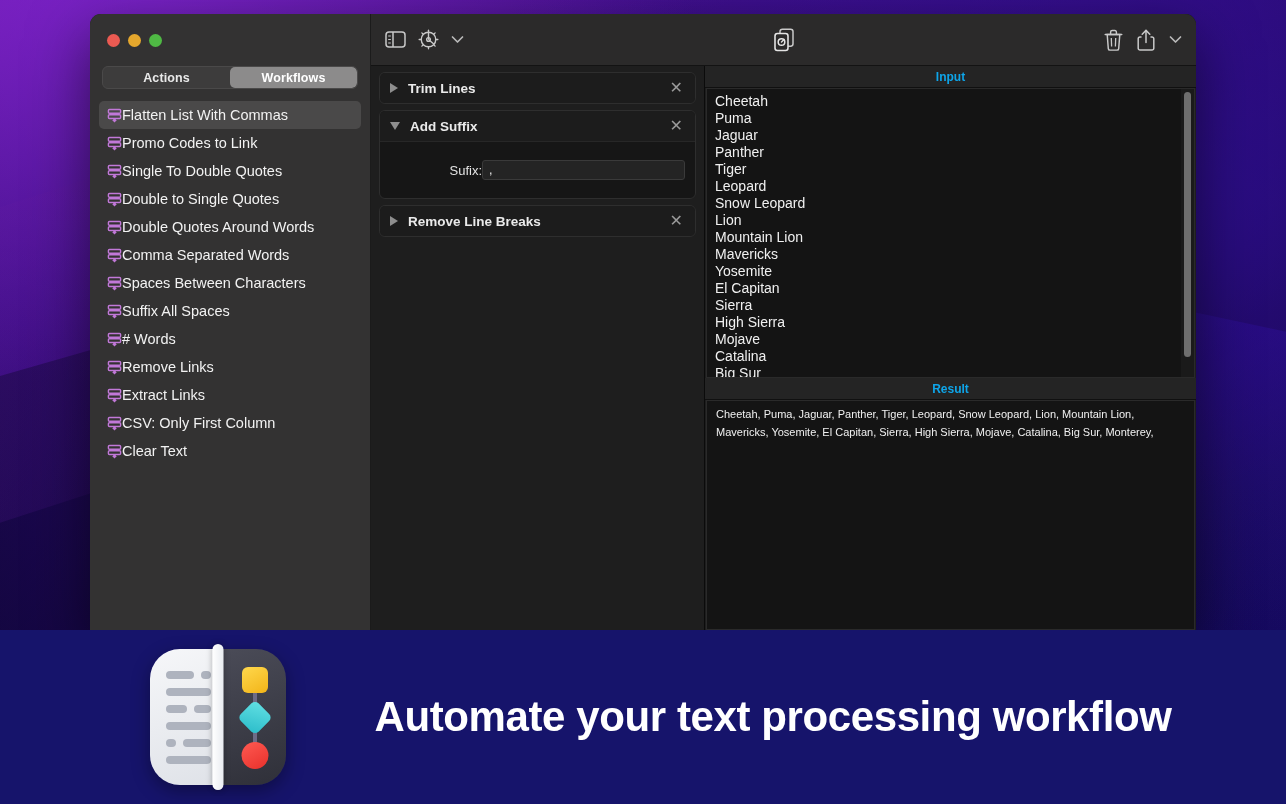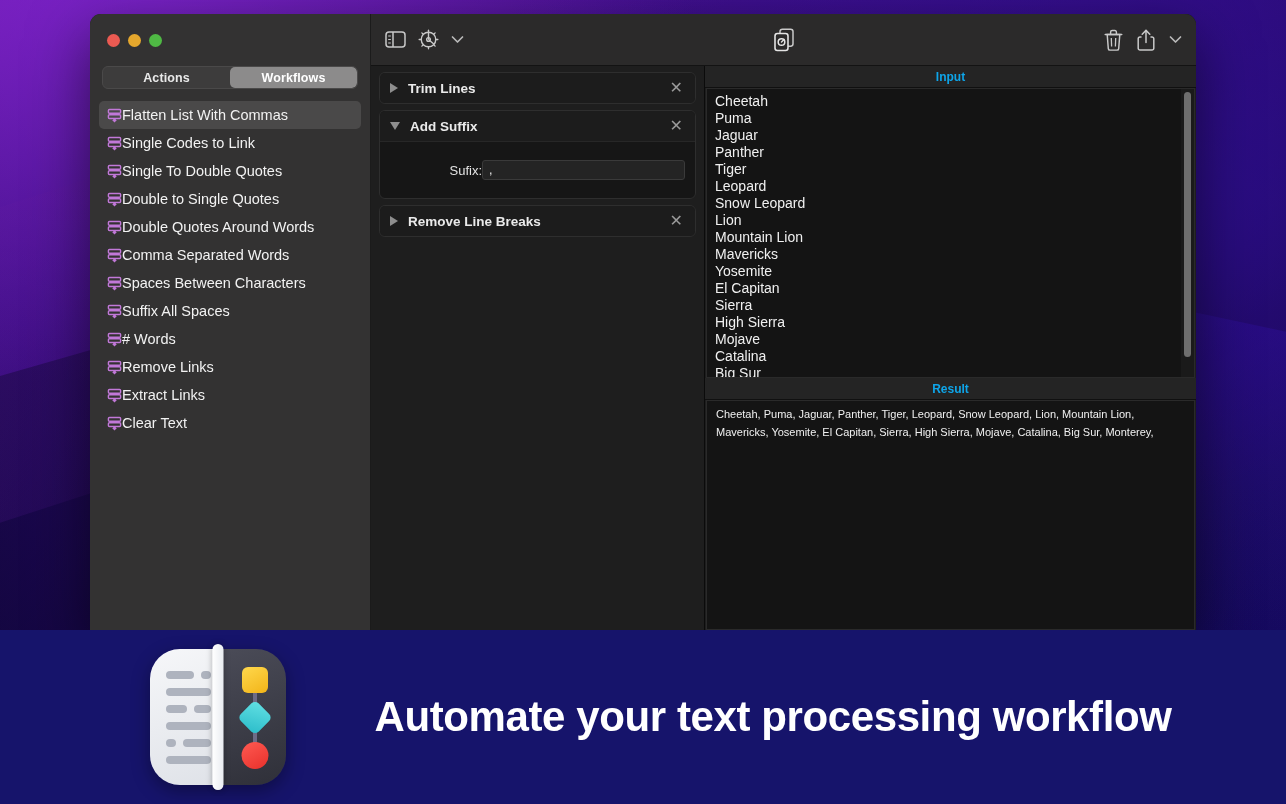--- a/index.html
+++ b/index.html
@@ -224,21 +224,21 @@
 </svg>
           <span class="wf-label">Flatten List With Commas</span>
         </div>
         <div class="wf-item">
 <svg class="wf-icon" viewBox="0 0 16 16">
   <rect x="1.5" y="1.6" width="13" height="4" rx="1.1" fill="none" stroke="#c178d8" stroke-width="1.5"></rect>
   <rect x="1.5" y="7.2" width="13" height="4" rx="1.1" fill="none" stroke="#c178d8" stroke-width="1.5"></rect>
   <rect x="6.6" y="11.2" width="2.8" height="1.7" fill="#c178d8"></rect>
   <polygon points="5.4,12.9 10.6,12.9 8,15.4" fill="#c178d8"></polygon>
 </svg>
-          <span class="wf-label">Single Codes to Link</span>
+          <span class="wf-label">Promo Codes to Link</span>
         </div>
         <div class="wf-item">
 <svg class="wf-icon" viewBox="0 0 16 16">
   <rect x="1.5" y="1.6" width="13" height="4" rx="1.1" fill="none" stroke="#c178d8" stroke-width="1.5"></rect>
   <rect x="1.5" y="7.2" width="13" height="4" rx="1.1" fill="none" stroke="#c178d8" stroke-width="1.5"></rect>
   <rect x="6.6" y="11.2" width="2.8" height="1.7" fill="#c178d8"></rect>
   <polygon points="5.4,12.9 10.6,12.9 8,15.4" fill="#c178d8"></polygon>
 </svg>
           <span class="wf-label">Single To Double Quotes</span>
         </div>
@@ -306,20 +306,29 @@
           <span class="wf-label">Remove Links</span>
         </div>
         <div class="wf-item">
 <svg class="wf-icon" viewBox="0 0 16 16">
   <rect x="1.5" y="1.6" width="13" height="4" rx="1.1" fill="none" stroke="#c178d8" stroke-width="1.5"></rect>
   <rect x="1.5" y="7.2" width="13" height="4" rx="1.1" fill="none" stroke="#c178d8" stroke-width="1.5"></rect>
   <rect x="6.6" y="11.2" width="2.8" height="1.7" fill="#c178d8"></rect>
   <polygon points="5.4,12.9 10.6,12.9 8,15.4" fill="#c178d8"></polygon>
 </svg>
           <span class="wf-label">Extract Links</span>
+        </div>
+        <div class="wf-item">
+<svg class="wf-icon" viewBox="0 0 16 16">
+  <rect x="1.5" y="1.6" width="13" height="4" rx="1.1" fill="none" stroke="#c178d8" stroke-width="1.5"></rect>
+  <rect x="1.5" y="7.2" width="13" height="4" rx="1.1" fill="none" stroke="#c178d8" stroke-width="1.5"></rect>
+  <rect x="6.6" y="11.2" width="2.8" height="1.7" fill="#c178d8"></rect>
+  <polygon points="5.4,12.9 10.6,12.9 8,15.4" fill="#c178d8"></polygon>
+</svg>
+          <span class="wf-label">CSV: Only First Column</span>
         </div>
         <div class="wf-item">
 <svg class="wf-icon" viewBox="0 0 16 16">
   <rect x="1.5" y="1.6" width="13" height="4" rx="1.1" fill="none" stroke="#c178d8" stroke-width="1.5"></rect>
   <rect x="1.5" y="7.2" width="13" height="4" rx="1.1" fill="none" stroke="#c178d8" stroke-width="1.5"></rect>
   <rect x="6.6" y="11.2" width="2.8" height="1.7" fill="#c178d8"></rect>
   <polygon points="5.4,12.9 10.6,12.9 8,15.4" fill="#c178d8"></polygon>
 </svg>
           <span class="wf-label">Clear Text</span>
         </div>

